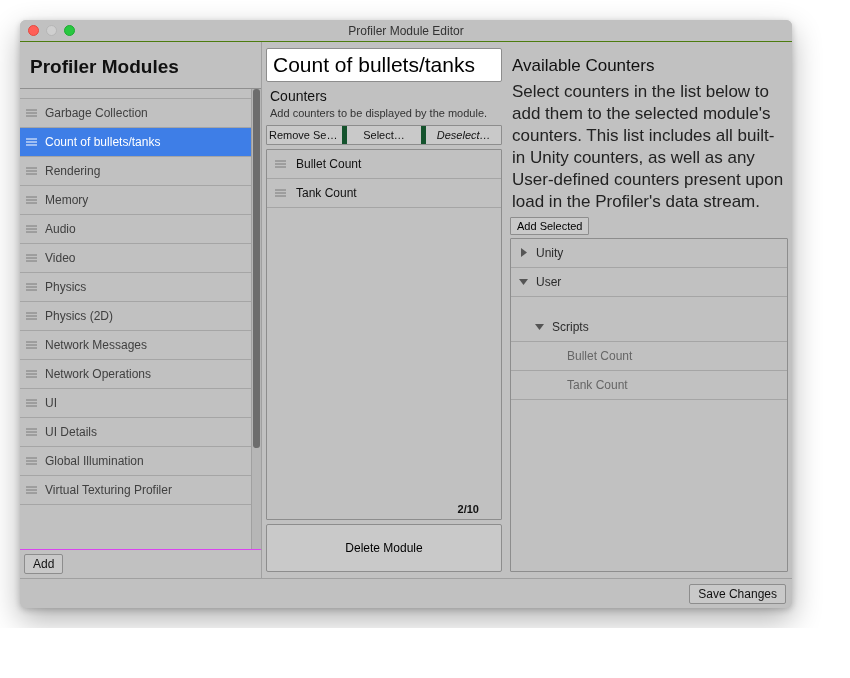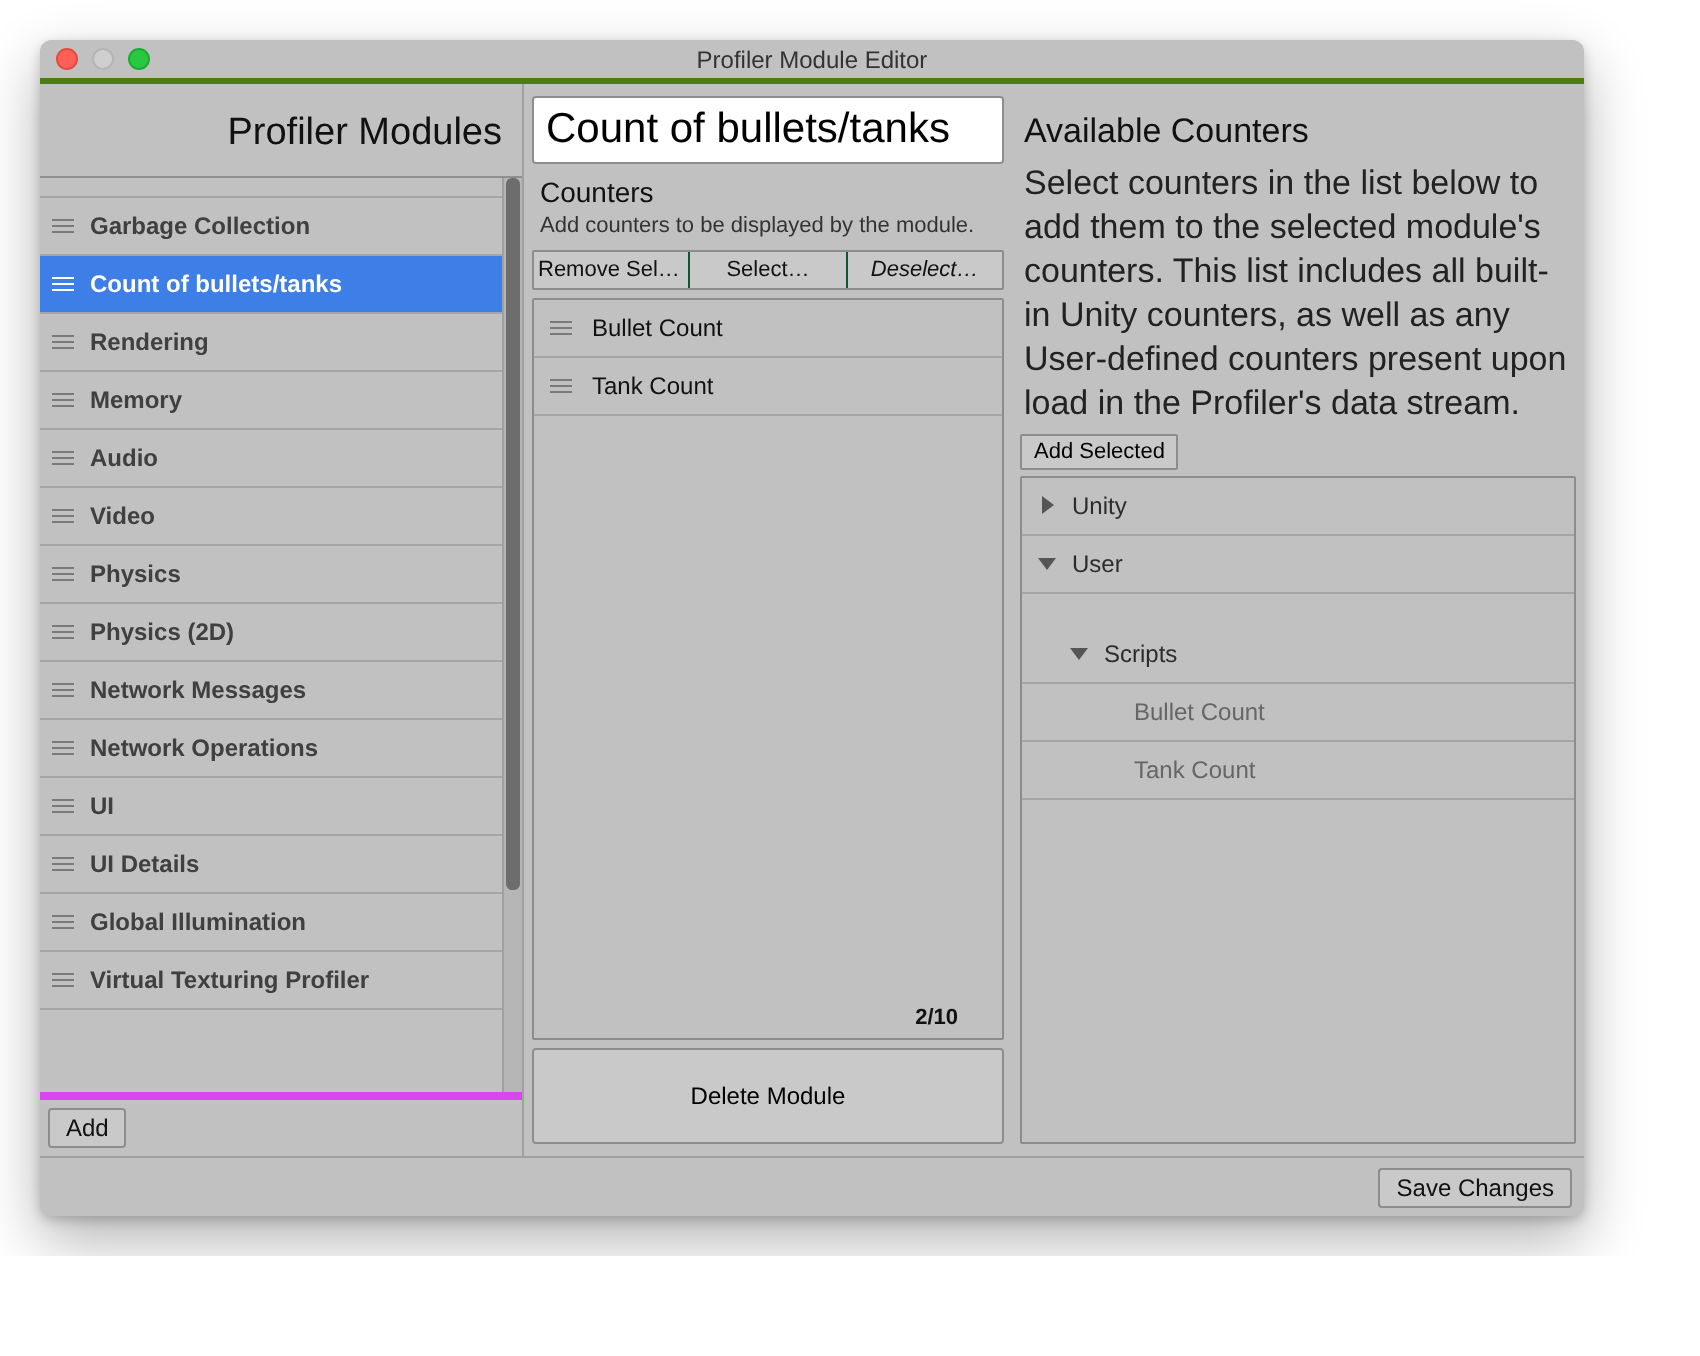--- a/index.html
+++ b/index.html
@@ -22,21 +22,21 @@
     display: flex;
     flex-direction: column;
     overflow: hidden;
   }
   .titlebar {
     height: 22px;
     background: #c1c1c1;
     display: flex;
     align-items: center;
     position: relative;
-    border-bottom: 3px solid #4d7c0f;
+    border-bottom: 1px solid #4d7c0f;
   }
   .traffic { display:flex; gap:7px; margin-left:8px; }
   .traffic span {
     width:11px; height:11px; border-radius:50%;
   }
   .tl-red{background:#ff5f57;border:0.5px solid #e24b41;}
   .tl-yel{background:#cfcfcf;border:0.5px solid #b5b5b5;}
   .tl-grn{background:#28c840;border:0.5px solid #1faa33;}
   .titlebar-title {
     position:absolute; left:0; right:0; text-align:center;
@@ -44,29 +44,27 @@
   }
   .content {
     flex:1; display:flex; min-height:0;
   }
   
   .modules-pane {
     width: 242px; display:flex; flex-direction:column;
     border-right:1px solid #a0a0a0;
   }
   .modules-title {
-    font-size:19px; font-weight:400; color:#111;
+    font-size:19px; font-weight:700; color:#111;
     padding: 14px 10px 10px 10px;
-    text-align: right;
   }
   .modules-list {
     flex:1; position:relative; border-top:1px solid #8f8f8f;
-    border-bottom:4px solid #d946ef;
+    border-bottom:1px solid #d946ef;
     overflow:hidden;
-    font-weight:bold;
   }
   .modules-list-inner {
     position:absolute; left:0; top:0; right:10px; bottom:0;
   }
   .scrollbar {
     position:absolute; right:0; top:0; bottom:0; width:10px;
     background:#b6b6b6; border-left:1px solid #a0a0a0;
   }
   .scrollbar-thumb {
     position:absolute; left:1px; right:1px; top:0; height:78%;
@@ -104,21 +102,21 @@
     padding: 2px 4px 0 4px;
   }
   .counters-sub h3 { font-size:14px; font-weight:400; margin-bottom:3px; }
   .counters-sub p { font-size:11px; color:#333; line-height:1.25; }
   .counters-btnrow {
     display:flex; border:1px solid #8d8d8d; border-radius:1px;
     overflow:hidden;
   }
   .counters-btnrow button {
     flex:1; background:#c9c9c9; border:none;
-    border-right:1px solid #14532d; padding:3px 2px;
+    border-right:5px solid #14532d; padding:3px 2px;
     font-size:11px; color:#111; cursor:pointer;
     white-space:nowrap; overflow:hidden; text-overflow:ellipsis;
   }
   .counters-btnrow button:last-child{border-right:none;font-style:italic;}
   .counter-list {
     flex:1; border:1px solid #8d8d8d; border-radius:1px;
     display:flex; flex-direction:column; position:relative;
     background:#c1c1c1; min-height:0;
   }
   .counter-row {

